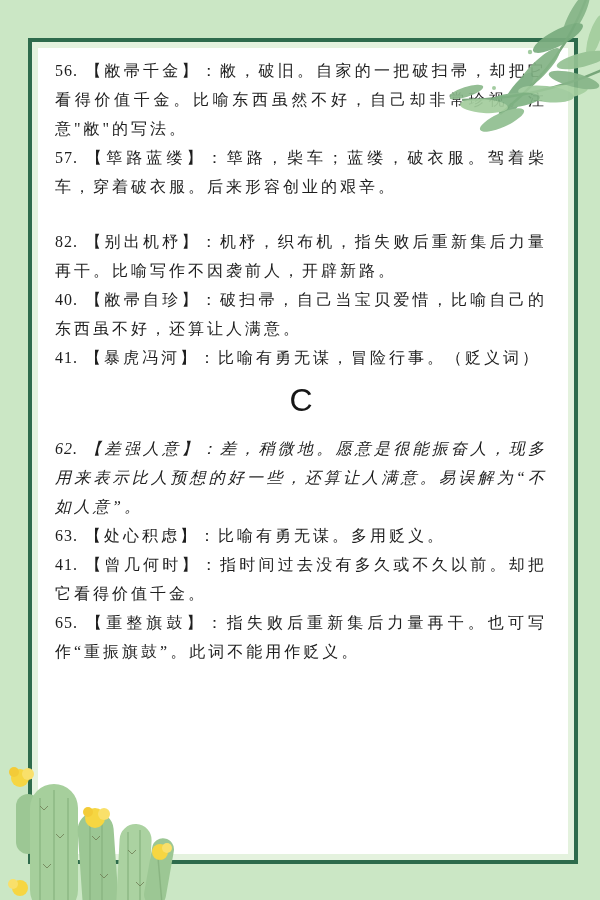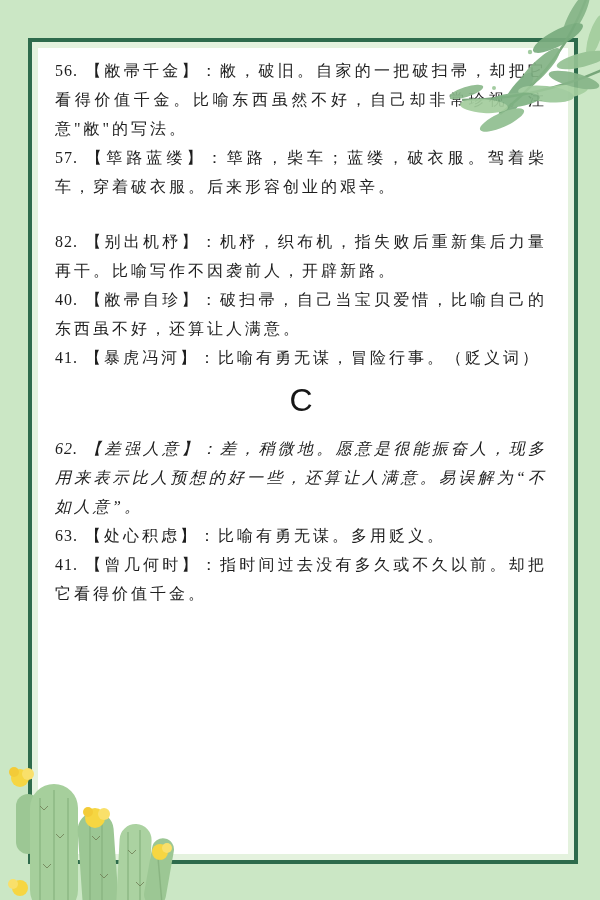--- a/index.html
+++ b/index.html
@@ -55,20 +55,21 @@
     <p class="entry"><span class="num">41.</span><span>【暴虎冯河】：比喻有勇无谋，冒险行事。（贬义词）</span></p>
 
     <h2 class="section">C</h2>
 
     <p class="entry" style="font-style:italic;"><span class="num">62.</span><span>【差强人意】：差，稍微地。愿意是很能振奋人，现多用来表示比人预想的好一些，还算让人满意。易误解为“不如人意”。</span></p>
 
     <p class="entry gap-sm"><span class="num">63.</span><span>【处心积虑】：比喻有勇无谋。多用贬义。</span></p>
 
     <p class="entry gap-md"><span class="num">41.</span><span>【曾几何时】：指时间过去没有多久或不久以前。却把它看得价值千金。</span></p>
 
+    <p class="entry"><span class="num">65.</span><span>【重整旗鼓】：指失败后重新集后力量再干。也可写作“重振旗鼓”。此词不能用作贬义。</span></p>
 
   </div>
 
   <svg class="deco leaves" width="150" height="170" viewBox="0 0 150 170">
     <g fill="none" stroke="#6f9f72" stroke-width="2.5" opacity="0.9">
       <path d="M138,-6 C122,38 98,76 50,114"></path>
       <path d="M152,70 C112,88 62,100 12,100"></path>
     </g>
     <g opacity="0.92">
       <ellipse cx="126" cy="16" rx="26" ry="7" fill="#86b588" transform="rotate(-62 126 16)"></ellipse>

